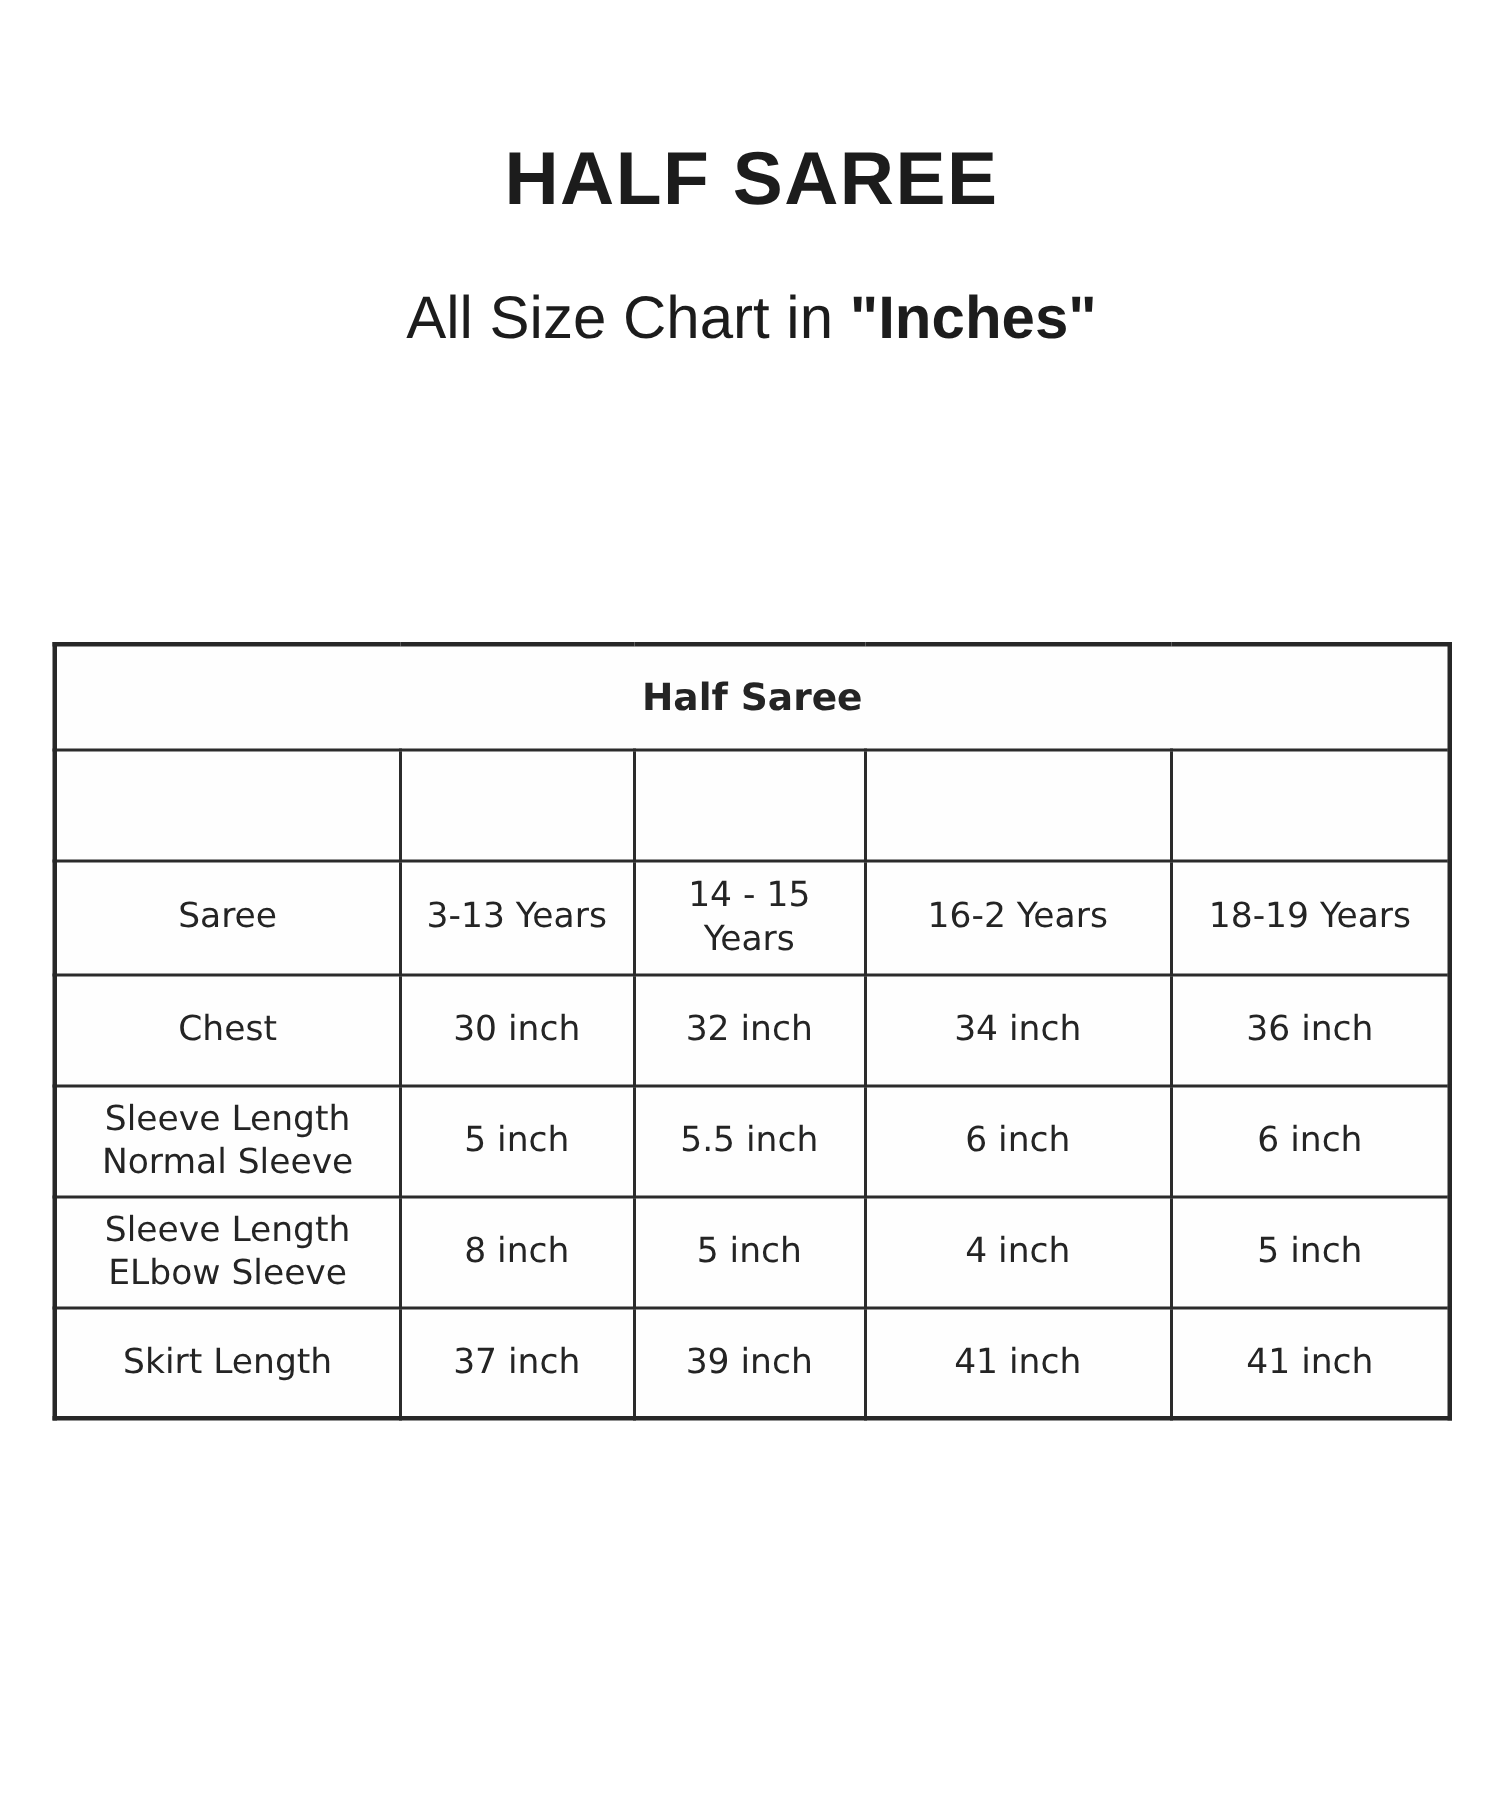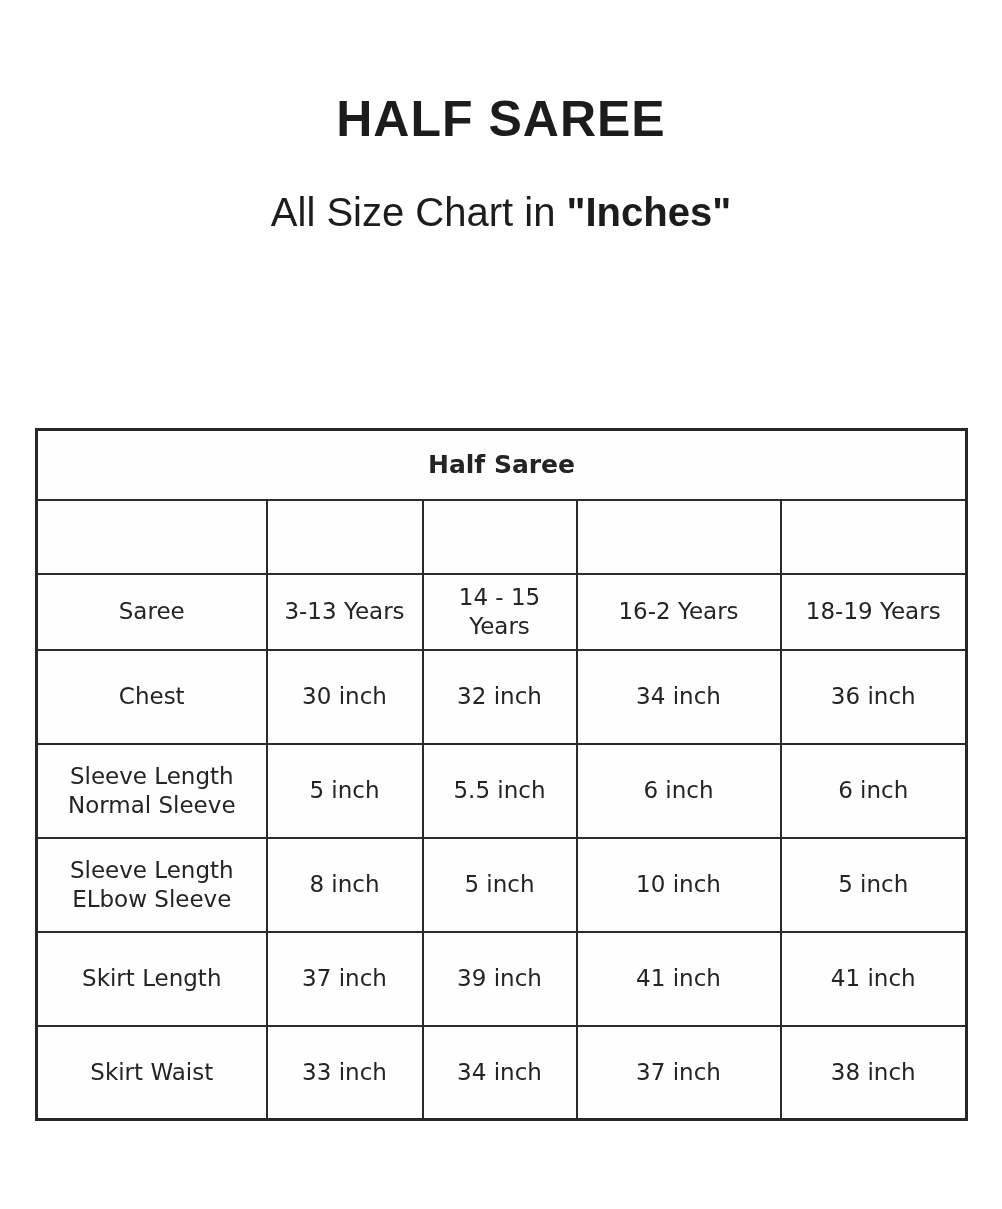--- a/index.html
+++ b/index.html
@@ -58,21 +58,21 @@
     white-space: pre-line;
     padding: 4px 2px;
   }
   tr.table-title-row td {
     font-weight: 700;
     font-size: 25px;
     height: 70px;
   }
   tr.spacer-row td { height: 74px; }
   tr.size-header-row td { height: 76px; }
-  tr.data-row td { height: 94px; }
+  tr.data-row td { height: 74px; }
 </style>
 </head>
 <body>
 
 <div class="page-title">HALF SAREE</div>
 
 <div class="page-subtitle"><span>All Size Chart in </span><span class="bold">"Inches"</span></div>
 
 <div class="table-wrap">
   <table class="size-chart">
@@ -115,32 +115,25 @@
         <td>5 inch</td>
         <td>5.5 inch</td>
         <td>6 inch</td>
         <td>6 inch</td>
       </tr>
       <tr class="data-row">
         <td>Sleeve Length
 ELbow Sleeve</td>
         <td>8 inch</td>
         <td>5 inch</td>
-        <td>10 inch</td>
+        <td>4 inch</td>
         <td>5 inch</td>
       </tr>
       <tr class="data-row">
         <td>Skirt Length</td>
         <td>37 inch</td>
         <td>39 inch</td>
         <td>41 inch</td>
         <td>41 inch</td>
       </tr>
-      <tr class="data-row">
-        <td>Skirt Waist</td>
-        <td>33 inch</td>
-        <td>34 inch</td>
-        <td>37 inch</td>
-        <td>38 inch</td>
-      </tr>
     </tbody>
   </table>
 </div>
 
 </body></html>

